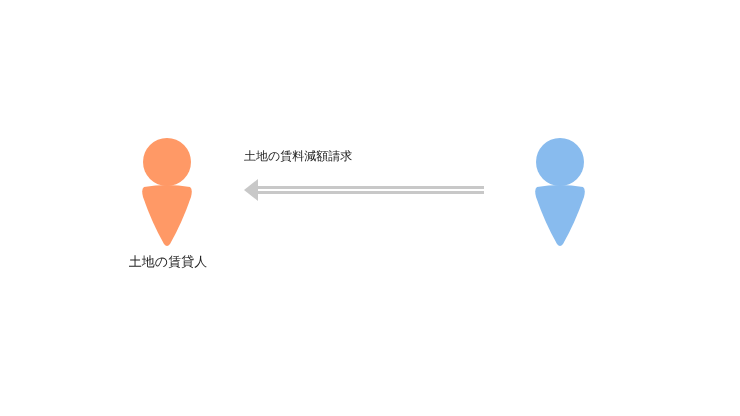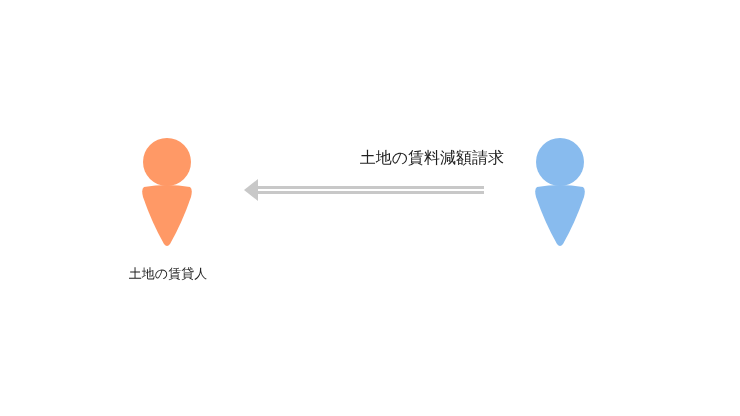--- a/index.html
+++ b/index.html
@@ -6,21 +6,21 @@
   body {
     width: 740px; height: 416px; background: #ffffff; position: relative; overflow: hidden;
     font-family: "DejaVu Sans", "Liberation Sans", sans-serif; color: #222222;
   }
   .figure { position: absolute; }
   .label {
     position: absolute; text-align: center; font-size: 13px; line-height: 19px; color: #222222;
     width: 160px;
   }
   .arrow-label {
-    position: absolute; font-size: 16px; color: #222222; text-align: right; width: 260px;
+    position: absolute; font-size: 12px; color: #222222; text-align: left; width: 260px;
   }
   svg { display: block; }
 </style>
 </head>
 <body>
 
 <div style="position:absolute;left:0;top:0;width:740px;height:416px;">
 
   <div class="figure" style="left:140px;top:137px;">
     <svg width="56" height="110" viewBox="0 0 56 110">
@@ -39,20 +39,20 @@
   <div class="arrow-label" style="left:244px;top:148px;">土地の賃料減額請求</div>
 
   <div class="figure" style="left:244px;top:178px;">
     <svg width="242" height="24" viewBox="0 0 242 24">
       <rect x="12" y="8" width="228" height="3" fill="#c8c8c8"></rect>
       <rect x="12" y="13" width="228" height="3" fill="#c8c8c8"></rect>
       <polygon points="0,12 14,1 14,23" fill="#c8c8c8"></polygon>
     </svg>
   </div>
 
-  <div class="label" style="left:88px;top:264px;text-align:center;">
+  <div class="label" style="left:88px;top:252px;text-align:center;">
     <div>土地の賃貸人</div>
   </div>
 
   <div class="label" style="left:480px;top:266px;">
   </div>
 
 </div>
 
 </body></html>

